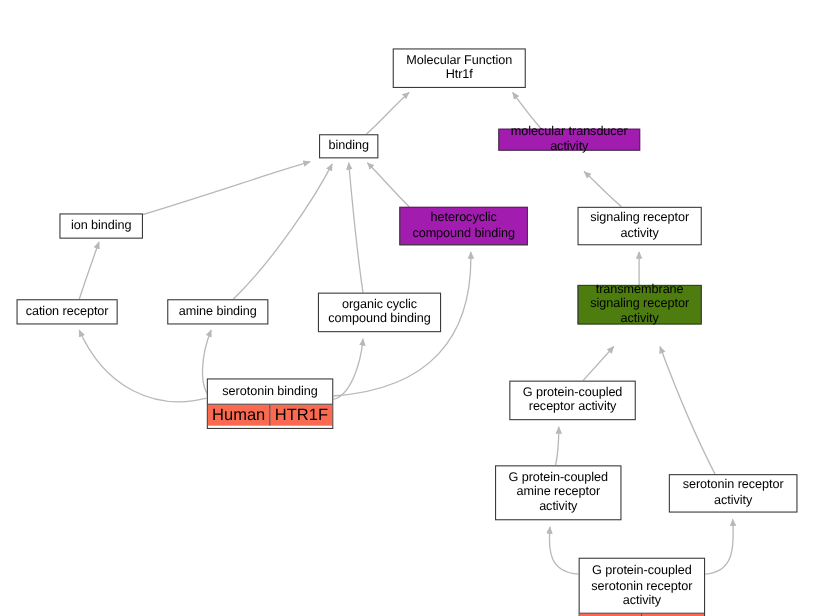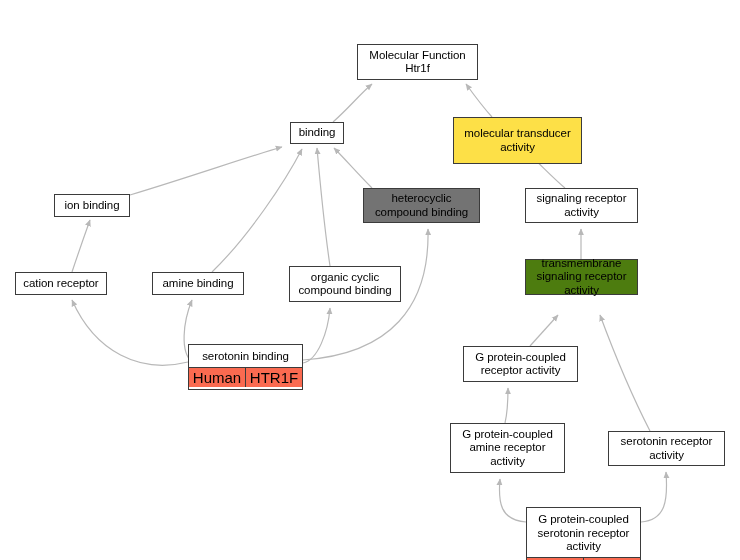--- a/index.html
+++ b/index.html
@@ -95,28 +95,28 @@
       </g>
   </svg>
   <div id="nodes">
       <div class="node" style="left: 357px; top: 12px; width: 121px; height: 36px; border-color: rgb(59, 59, 59); background: rgb(255, 255, 255);">
         <div class="node-label">Molecular Function
 Htr1f</div>
       </div>
       <div class="node" style="left: 290px; top: 90px; width: 54px; height: 22px; border-color: rgb(59, 59, 59); background: rgb(255, 255, 255);">
         <div class="node-label">binding</div>
       </div>
-      <div class="node" style="left: 453px; top: 85px; width: 129px; height: 47px; border-color: rgb(59, 59, 59); background: #fde047;">
+      <div class="node" style="left: 453px; top: 85px; width: 129px; height: 20px; border-color: rgb(59, 59, 59); background: #a21caf;">
         <div class="node-label">molecular transducer
 activity</div>
       </div>
       <div class="node" style="left: 54px; top: 162px; width: 76px; height: 23px; border-color: rgb(59, 59, 59); background: rgb(255, 255, 255);">
         <div class="node-label">ion binding</div>
       </div>
-      <div class="node" style="left: 363px; top: 156px; width: 117px; height: 35px; border-color: rgb(59, 59, 59); background: #737373;">
+      <div class="node" style="left: 363px; top: 156px; width: 117px; height: 35px; border-color: rgb(59, 59, 59); background: #a21caf;">
         <div class="node-label">heterocyclic
 compound binding</div>
       </div>
       <div class="node" style="left: 525px; top: 156px; width: 113px; height: 35px; border-color: rgb(59, 59, 59); background: rgb(255, 255, 255);">
         <div class="node-label">signaling receptor
 activity</div>
       </div>
       <div class="node" style="left: 15px; top: 240px; width: 92px; height: 23px; border-color: rgb(59, 59, 59); background: rgb(255, 255, 255);">
         <div class="node-label">cation receptor</div>
       </div>

